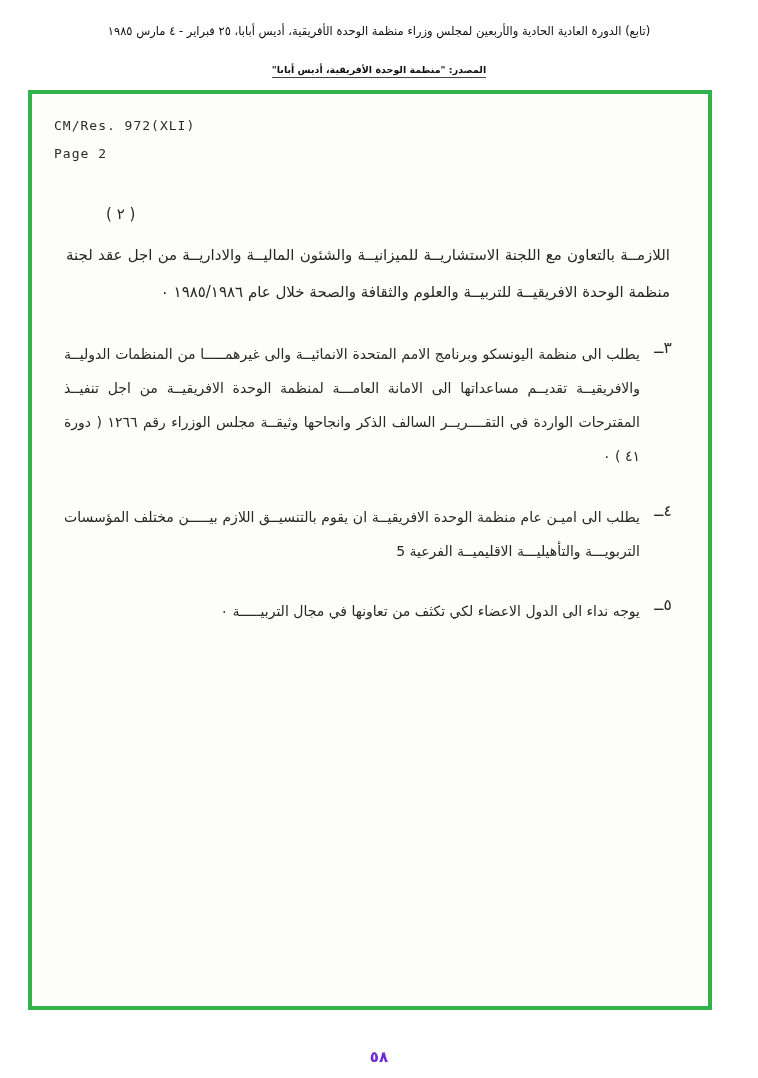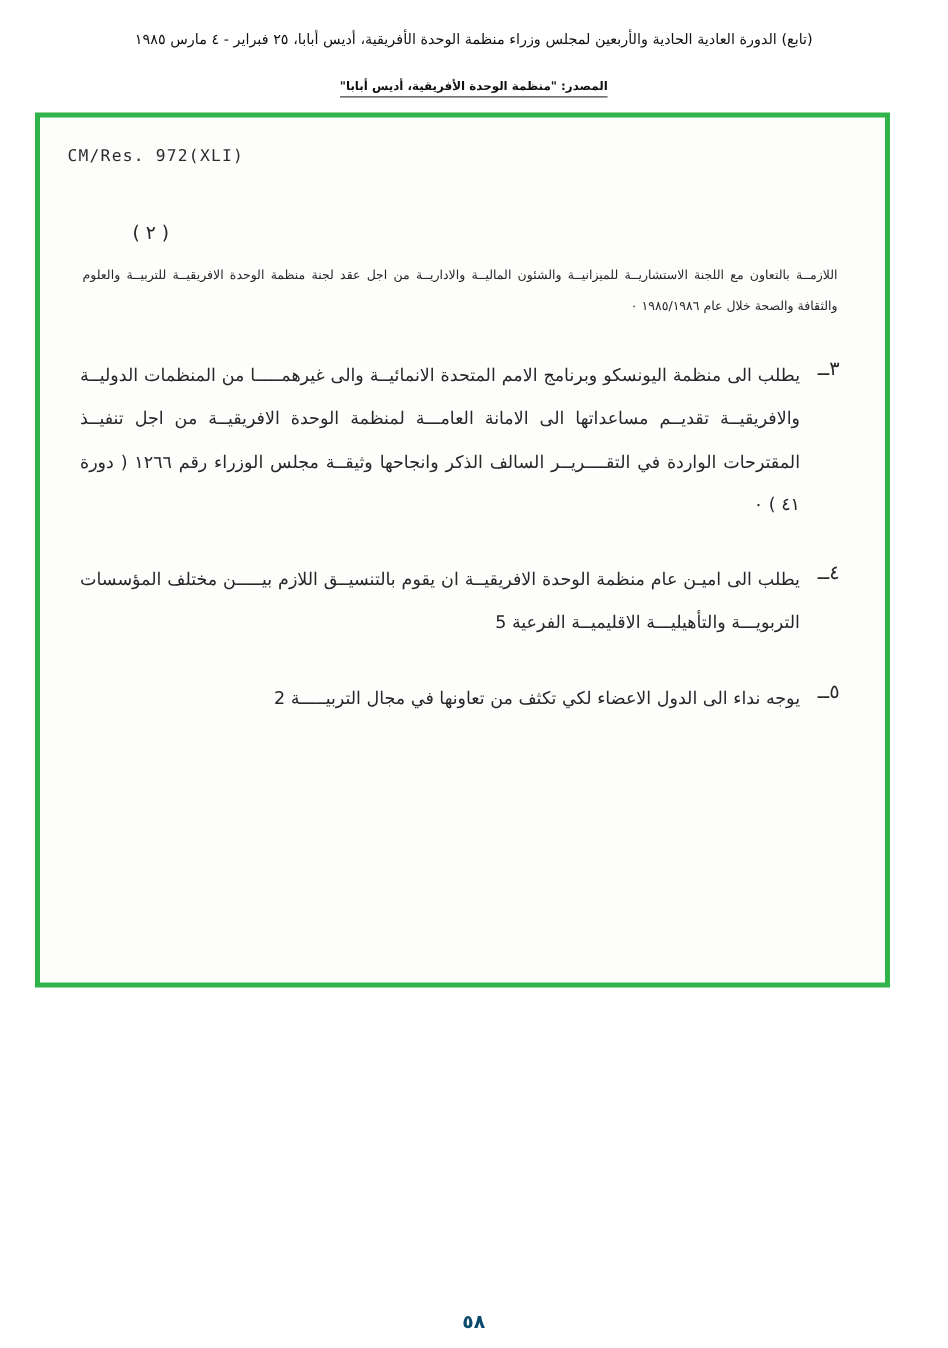--- a/index.html
+++ b/index.html
@@ -32,21 +32,21 @@
     font-weight:bold;
     color:#101010;
     border-bottom:1px solid #444;
     padding-bottom:2px;
   }
 
   
   .scan-frame {
     position:absolute;
     left:28px; top:90px;
-    width:684px; height:700px;
+    width:684px; height:920px;
     box-sizing:border-box;
     border:4px solid #31b34c;
     background:#fdfdfc;
     padding:24px 22px 20px 22px;
   }
 
   .doc-ref, .doc-page {
     font-family:"DejaVu Sans Mono", monospace;
     font-size:13px;
     color:#2b2b2b;
@@ -62,21 +62,21 @@
     margin-top:44px;
     font-size:15px;
     direction:rtl;
     text-align:left;
     padding-left:52px;
     color:#272727;
   }
 
   .cont-para {
     margin:14px 16px 0 12px;
-    font-size:10px;
+    font-size:15px;
     line-height:2.45;
     text-align:justify;
   }
 
   .res-item {
     display:flex;
     direction:rtl;
     margin-top:26px;
   }
   .res-item .num {
@@ -95,49 +95,50 @@
     padding-left:10px;
     color:#272727;
   }
 
   .footer-pagenum {
     position:absolute;
     bottom:12px; left:0; right:0;
     text-align:center;
     font-size:15px;
     font-weight:bold;
-    color:#0c4a6e;
+    color:#6d28d9;
     direction:rtl;
   }
 </style>
 </head>
 <body>
 
 <div class="top-header">
   <div class="hdr-line1">(تابع)  الدورة العادية الحادية والأربعين لمجلس وزراء منظمة الوحدة الأفريقية، أديس أبابا، ٢٥ فبراير - ٤ مارس ١٩٨٥</div>
   <br>
   <span class="hdr-line2">المصدر:  "منظمة الوحدة الأفريقية، أديس أبابا"</span>
 </div>
 
 <div class="scan-frame">
   <div class="doc-ref">CM/Res. 972(XLI)</div>
+  <div class="doc-page">Page 2</div>
 
   <div class="subitem-marker arabic">( ٢ )</div>
 
   <div class="cont-para arabic">اللازمــة بالتعاون مع اللجنة الاستشاريــة للميزانيــة والشئون الماليــة والاداريــة من اجل عقد لجنة منظمة الوحدة الافريقيــة للتربيــة والعلوم والثقافة والصحة خلال عام ١٩٨٥/١٩٨٦ ٠</div>
 
   <div class="res-item">
     <div class="num">٣ــ</div>
     <div class="txt">يطلب  الى منظمة اليونسكو وبرنامج الامم المتحدة الانمائيــة والى غيرهمـــــا من المنظمات الدوليــة والافريقيــة تقديــم مساعداتها الى الامانة العامـــة لمنظمة الوحدة الافريقيــة من اجل تنفيــذ المقترحات الواردة في التقــــريــر السالف الذكر وانجاحها وثيقــة مجلس الوزراء رقم ١٢٦٦ ( دورة ٤١ ) ٠</div>
   </div>
 
   <div class="res-item">
     <div class="num">٤ــ</div>
     <div class="txt">يطلب  الى اميـن عام منظمة الوحدة الافريقيــة ان يقوم بالتنسيــق اللازم بيـــــن مختلف المؤسسات التربويـــة والتأهيليـــة الاقليميــة الفرعية 5</div>
   </div>
 
   <div class="res-item">
     <div class="num">٥ــ</div>
-    <div class="txt">يوجه نداء الى الدول الاعضاء لكي تكثف من تعاونها في مجال التربيـــــة 2</div>
+    <div class="txt">يوجه نداء الى الدول الاعضاء لكي تكثف من تعاونها في مجال التربيـــــة ٠</div>
   </div>
 </div>
 
 <div class="footer-pagenum">٥٨</div>
 
 </body></html>

